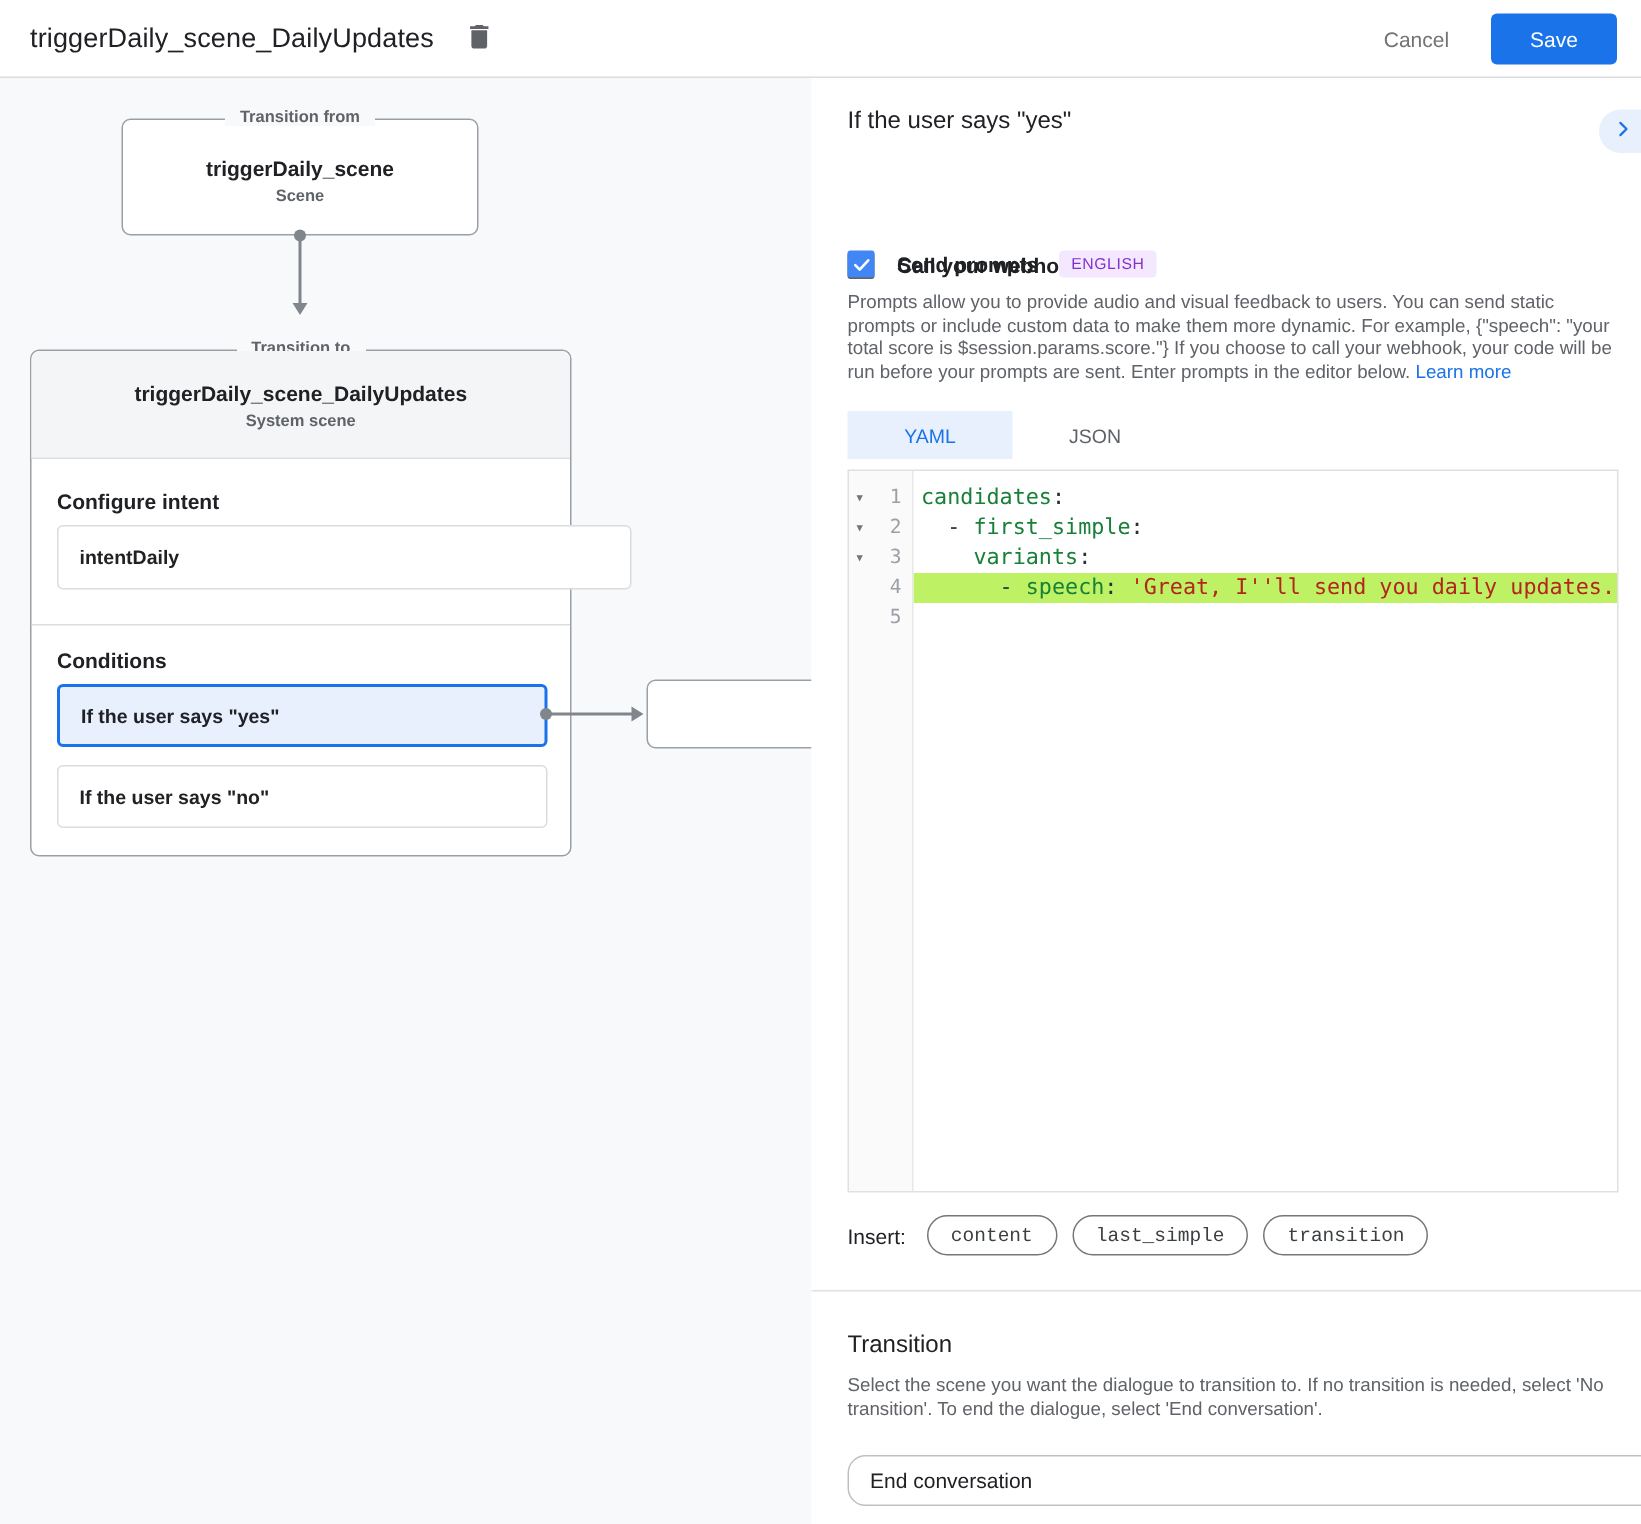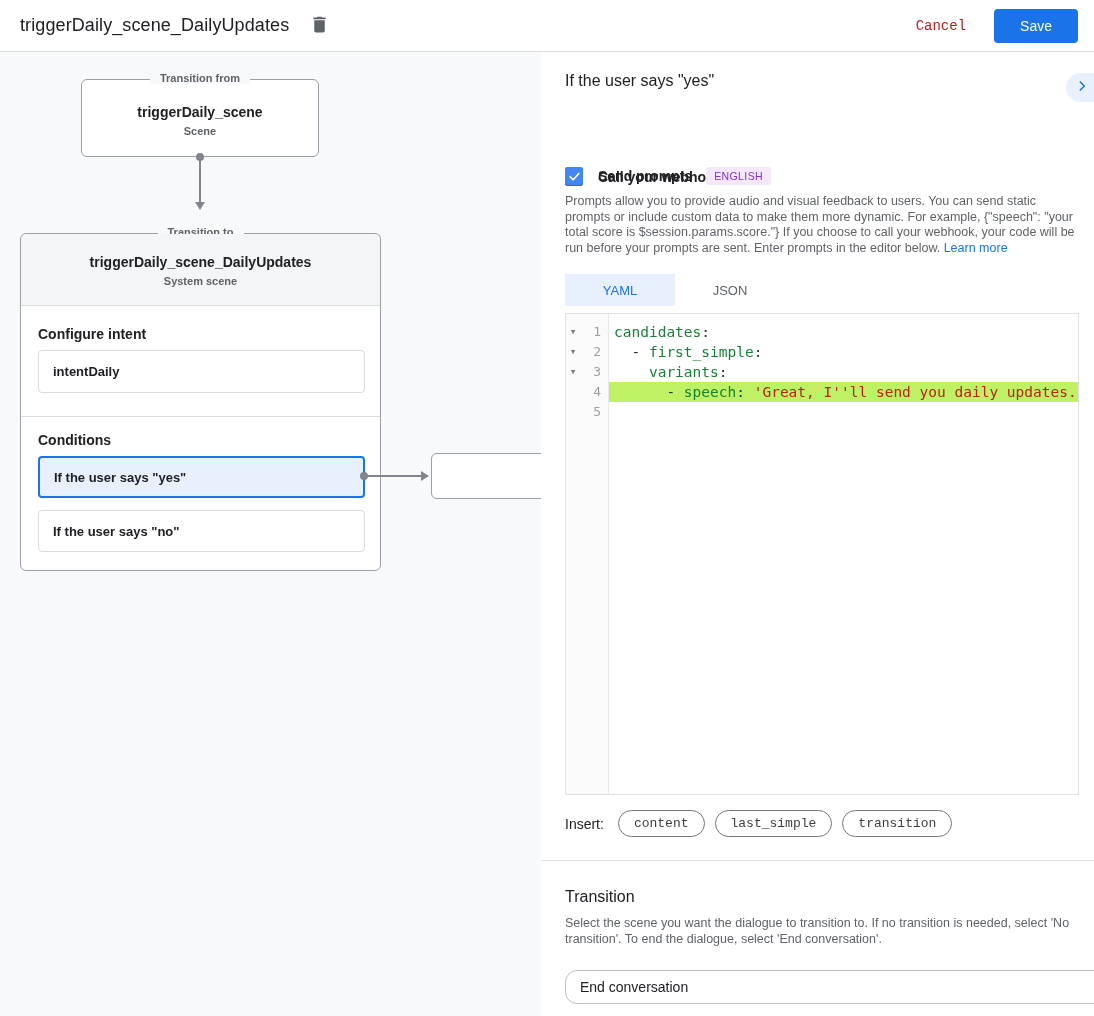--- a/index.html
+++ b/index.html
@@ -6,22 +6,22 @@
   html,body { width:1094px; height:1016px; overflow:hidden; background:#fff;
               font-family:"Liberation Sans", sans-serif; color:#202124; }
 
   
   .topbar { position:relative; height:52px; background:#fff; border-bottom:1px solid #dadce0;
             display:flex; align-items:center; padding:0 16px 0 20px; }
   .topbar-title { font-size:18px; font-weight:500; color:#202124; letter-spacing:.1px; }
   .icon-btn { background:none; border:none; cursor:pointer; display:flex; align-items:center;
               justify-content:center; margin-left:16px; padding:4px; }
   .spacer { flex:1; }
-  .cancel-btn { background:none; border:none; color:#b91c1c; font-size:14px; font-weight:500;
-                cursor:pointer; margin-right:28px; font-family:Liberation Mono, monospace; }
+  .cancel-btn { background:none; border:none; color:#737373; font-size:14px; font-weight:500;
+                cursor:pointer; margin-right:28px; font-family:Liberation Sans, sans-serif; }
   .save-btn { background:#1a73e8; border:none; color:#fff; font-size:14px; font-weight:500;
               border-radius:4px; padding:9px 26px; cursor:pointer; font-family:inherit; }
 
   
   .main { position:relative; height:964px; }
   .canvas { position:absolute; left:0; top:0; width:541px; height:964px; background:#f8f9fa; overflow:hidden;font-weight:bold; }
   .panel { position:absolute; left:541px; top:0; width:553px; height:964px; background:#fff; }
 
   
   .node { position:absolute; background:#fff; border:1px solid #9aa0a6; border-radius:6px; }
@@ -29,21 +29,21 @@
             padding:0 10px; font-size:11px; color:#5f6368; white-space:nowrap; }
   .from-box { left:81px; top:27px; width:238px; height:78px; }
   .node-name { text-align:center; font-size:14px; color:#202124; margin-top:24px; }
   .node-sub  { text-align:center; font-size:11px; color:#5f6368; margin-top:5px; }
 
   .to-box { left:20px; top:181px; width:361px; height:338px; }
   .to-head { position:absolute; left:0; right:0; top:0; height:72px; background:#f4f5f6;
              border-bottom:1px solid #dadce0; border-radius:6px 6px 0 0; }
   .to-head .node-name { margin-top:20px; }
   .sec-label { position:absolute; left:17px; font-size:14px; color:#202124; }
-  .intent-box { position:absolute; left:17px; top:116px; width:327px; height:43px;
+  .intent-box { position:absolute; left:17px; top:116px; width:383px; height:43px;
                 border:1px solid #dadce0; border-radius:4px; background:#fff;
                 font-size:13px; color:#202124; display:flex; align-items:center; padding-left:14px;text-align:center; }
   .to-divider { position:absolute; left:0; right:0; top:182px; border-top:1px solid #dadce0; }
   .cond { position:absolute; left:17px; width:327px; height:42px; border-radius:4px;
           display:flex; align-items:center; padding-left:14px; font-size:13px; color:#202124; cursor:pointer; }
   .cond-yes { top:222px; background:#e8f0fe; border:2px solid #1a73e8; }
   .cond-no  { top:276px; background:#fff; border:1px solid #dadce0; }
 
   .target-box { left:431px; top:401px; width:120px; height:46px; }
 

